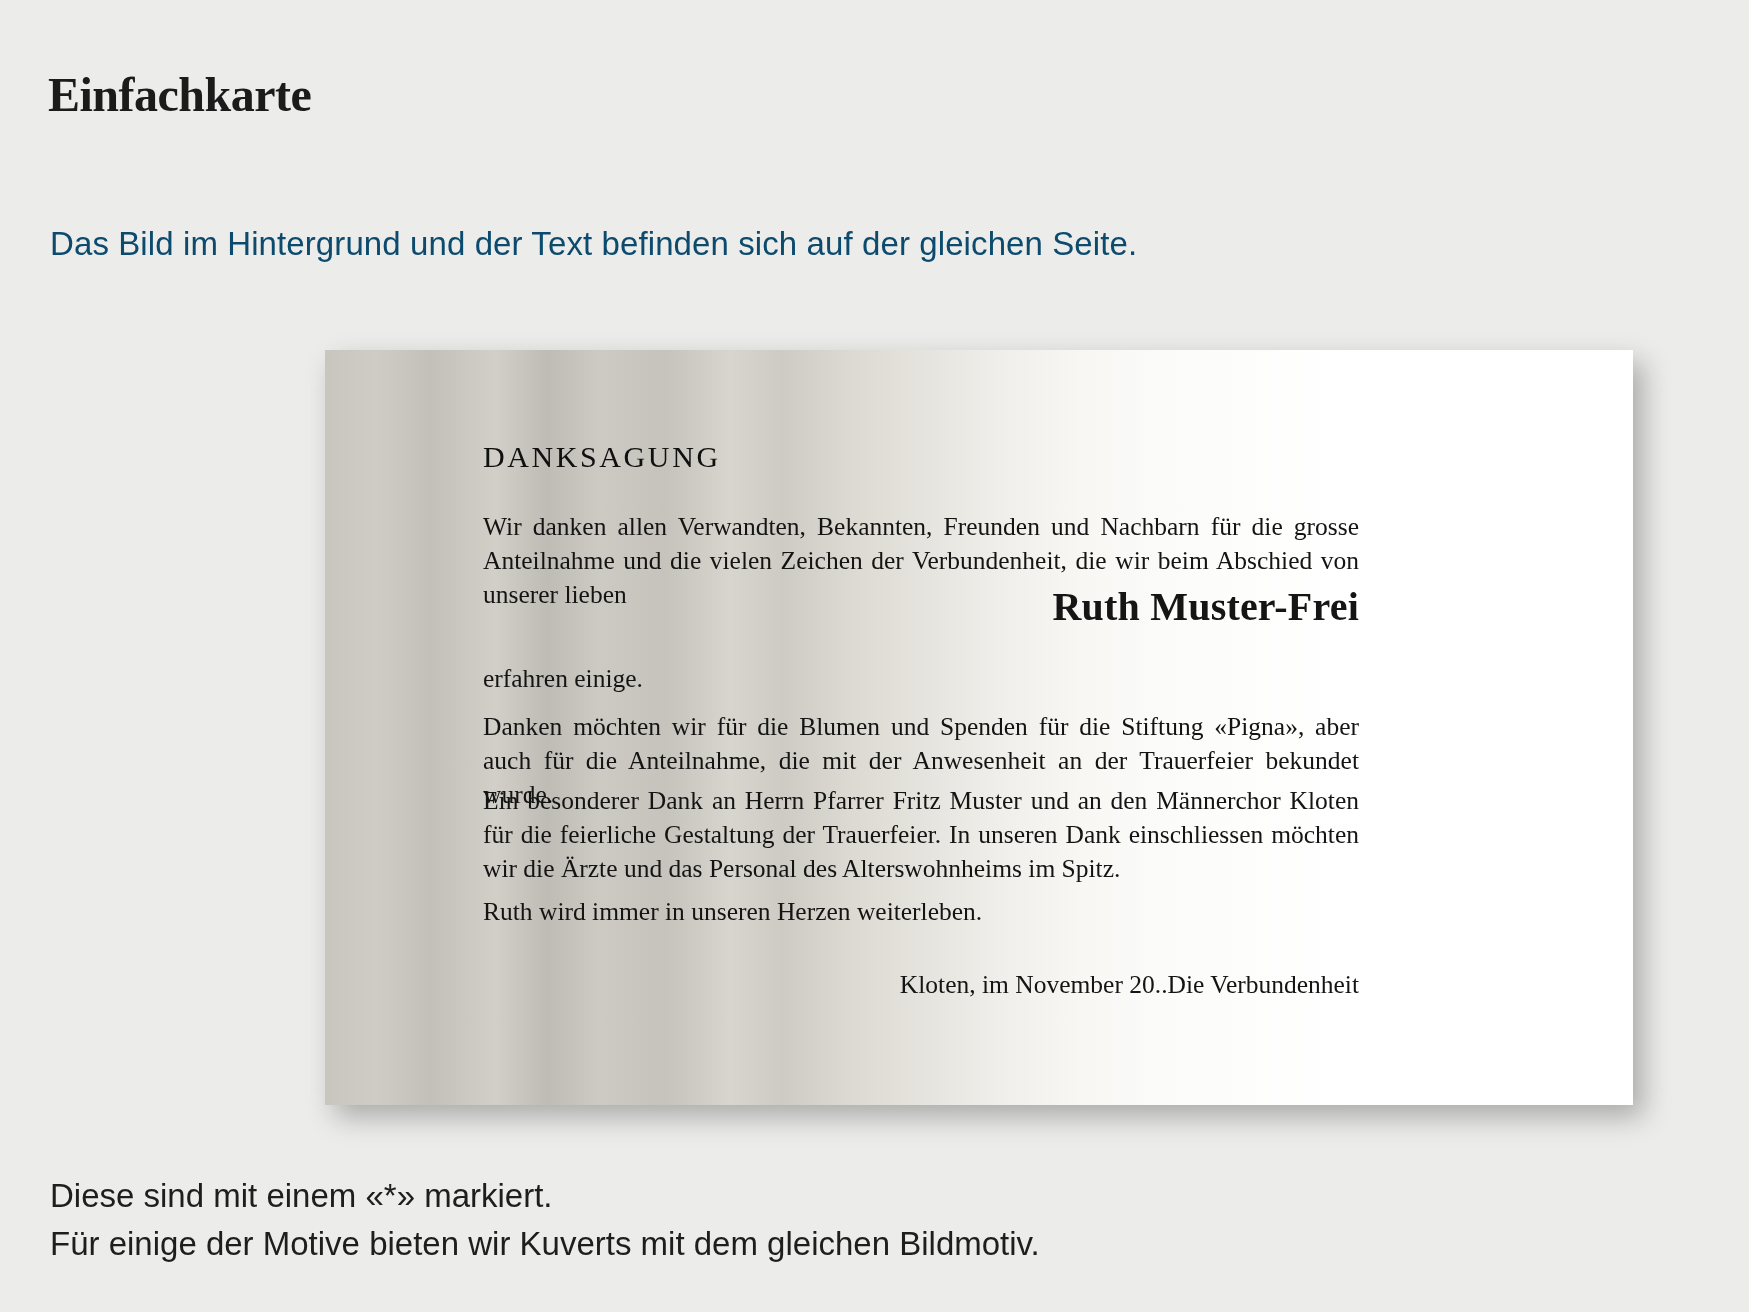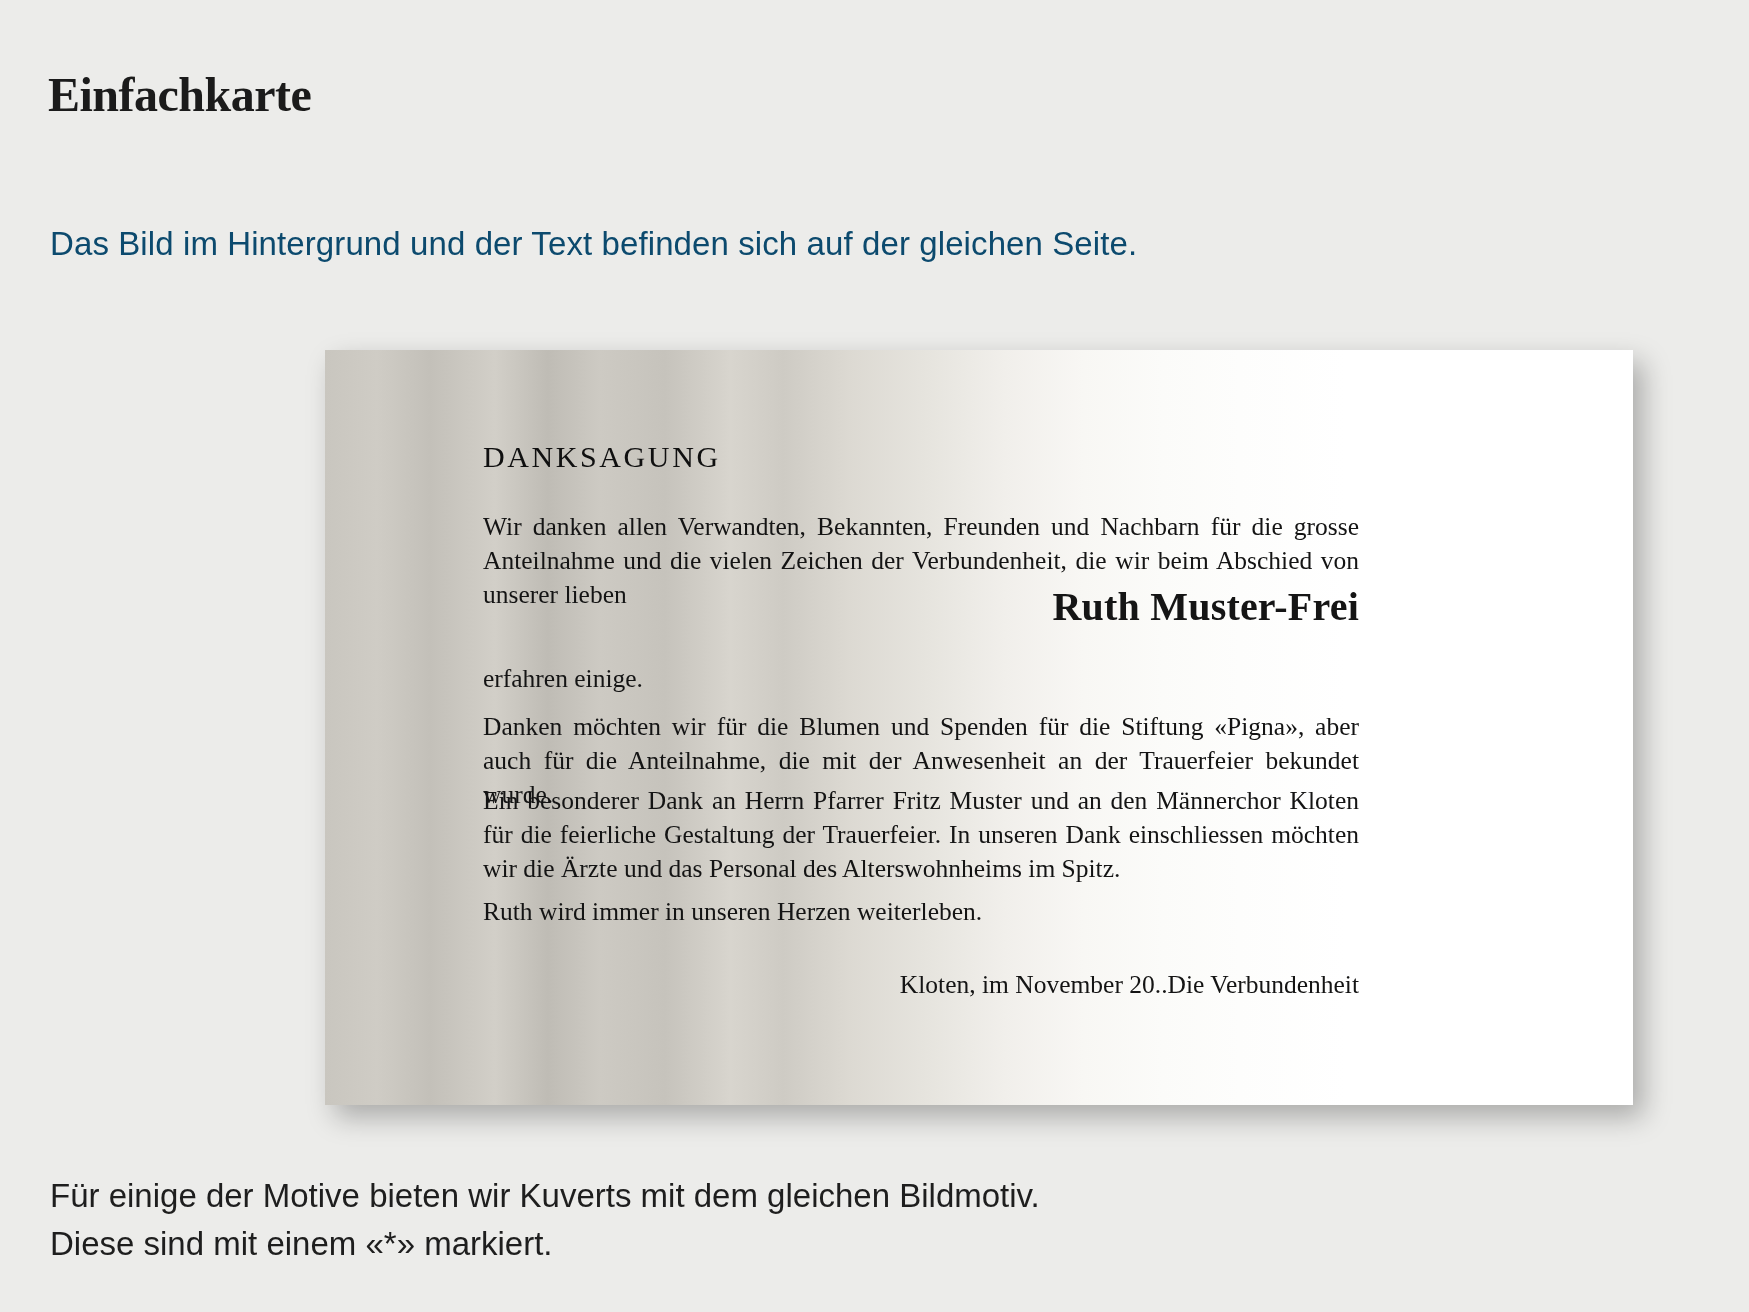--- a/index.html
+++ b/index.html
@@ -170,17 +170,17 @@
 
       <div class="signature-row">
         <span>Kloten, im November 20..</span>
         <span>Die Verbundenheit</span>
       </div>
 
     </div>
   </div>
 
   <div class="footer">
+    <div>Diese sind mit einem «*» markiert.</div>
     <div>Für einige der Motive bieten wir Kuverts mit dem gleichen Bildmotiv.</div>
-    <div>Diese sind mit einem «*» markiert.</div>
   </div>
 
 </div>
 
 </body></html>

